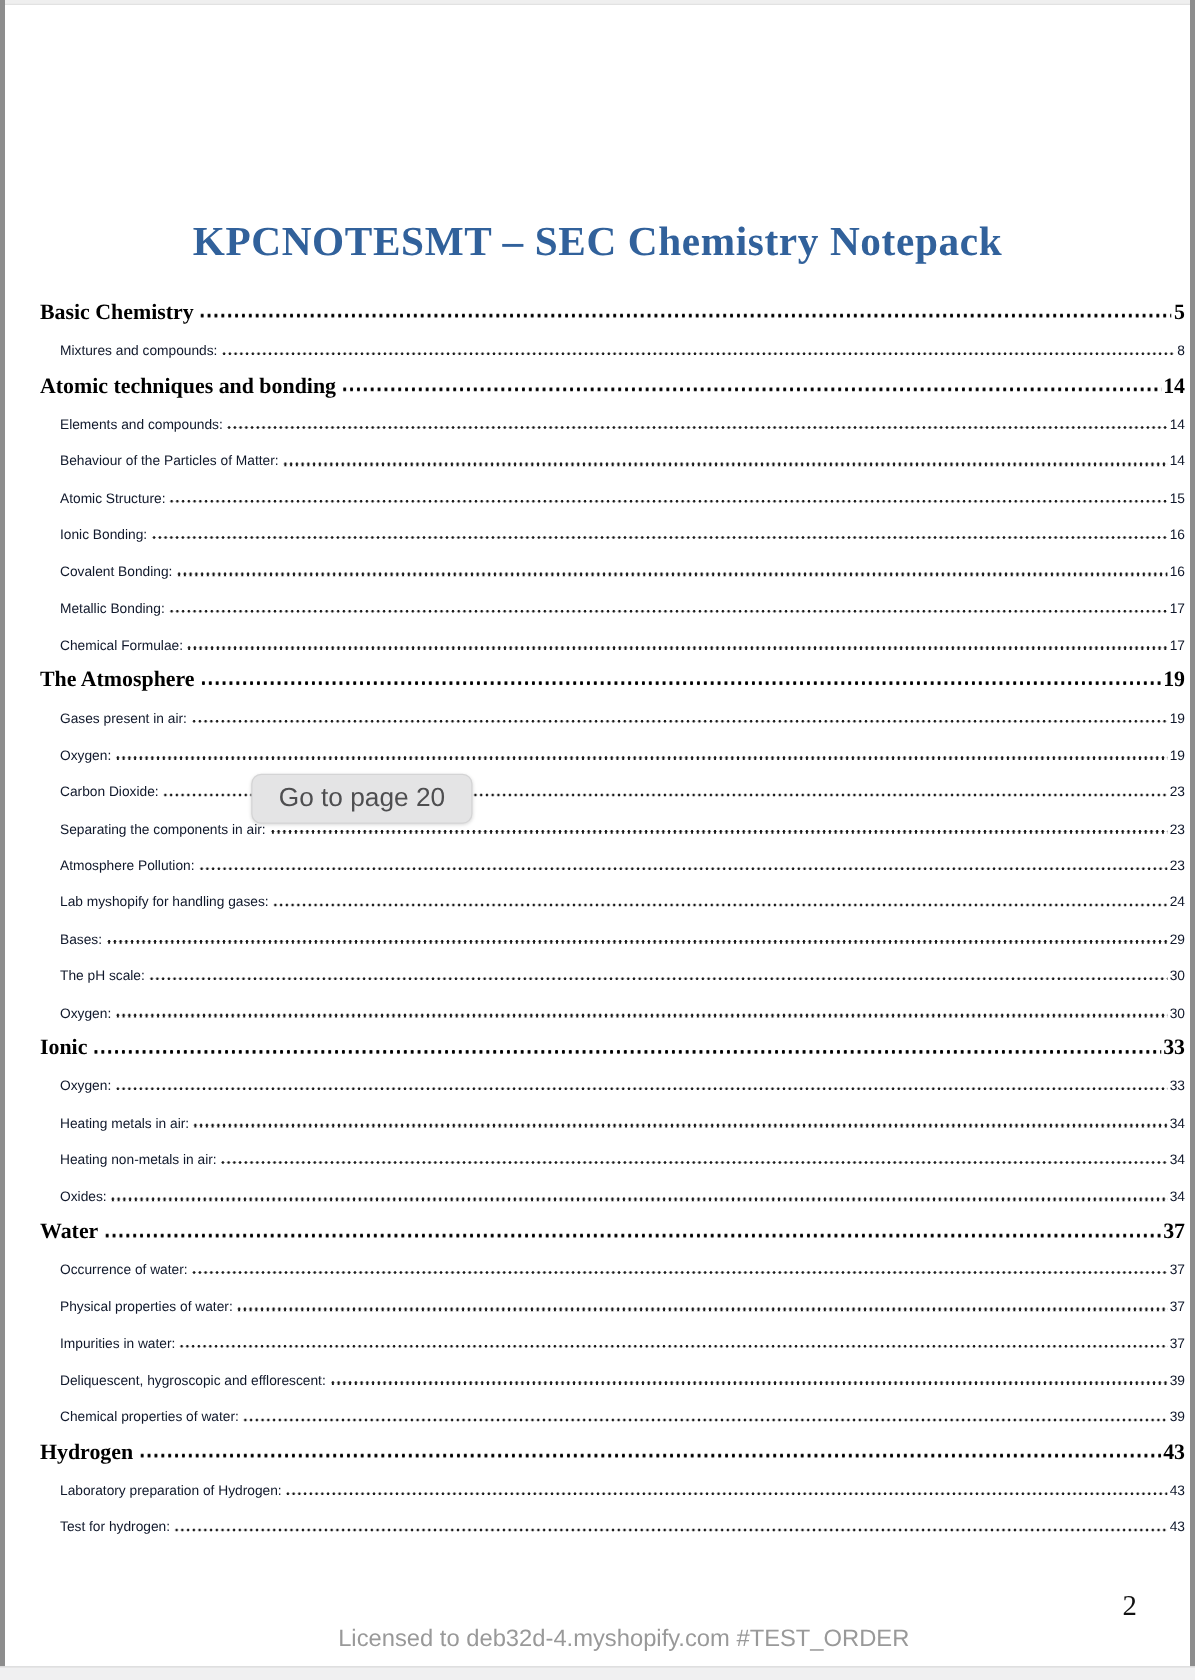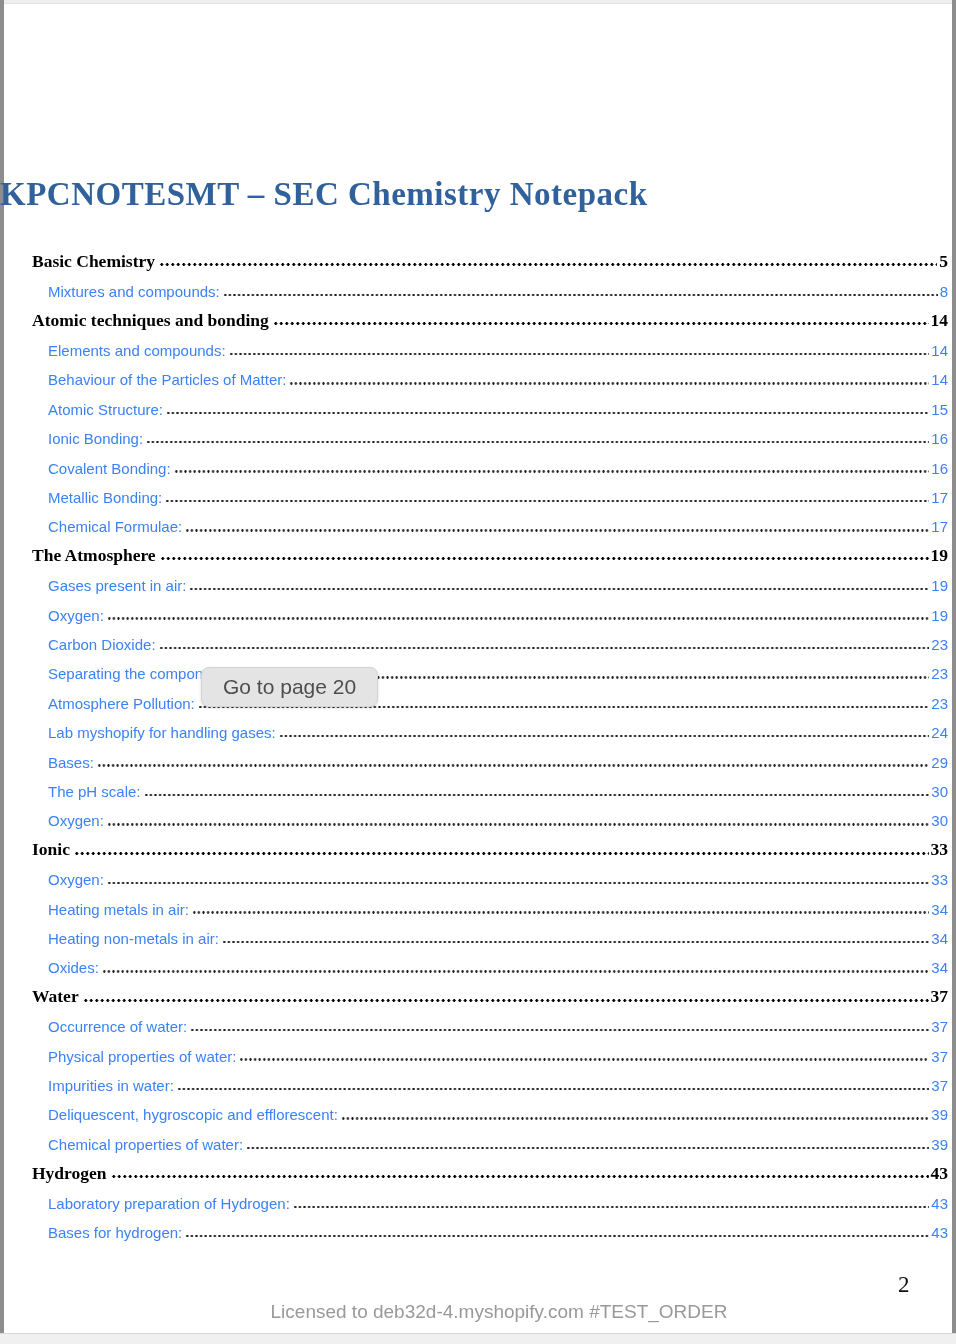--- a/index.html
+++ b/index.html
@@ -31,47 +31,48 @@
   }
   .bottom-bar {
     position: absolute; left: 0; bottom: 0;
     width: 100%; height: 10px; background: #f0f0f1;
     border-top: 1px solid #d9d9d9;
   }
   
   .doc-title {
     position: absolute;
     top: 176px; left: 0; width: 100%;
+    text-align: center;
     font-family: "Liberation Serif", serif;
     font-weight: 700;
     font-size: 33px;
     letter-spacing: 0.5px;
     color: #31619B;
   }
   
   .toc {
     position: absolute;
-    top: 241px;
+    top: 229px;
     left: 32px;
     width: 916px;
   }
   .toc-row {
     display: flex;
     align-items: flex-end;
     height: 29.42px;
     line-height: 1.05;
     cursor: pointer;
   }
   .toc-row .toc-label,
   .toc-row .toc-page { white-space: nowrap; }
   .toc-row.sub {
     padding-left: 16px;
     font-family: "Liberation Sans", sans-serif;
-    font-size: 15px;
-    color: #3b82f6;
+    font-size: 11px;
+    color: #0f172a;
   }
   .toc-row.head {
     font-family: "Liberation Serif", serif;
     font-weight: 700;
     font-size: 17.5px;
     color: #000000;
   }
   .leader { flex: 1 1 auto; }
   .toc-row.sub .leader {
     height: 2.4px;
@@ -100,21 +101,20 @@
     align-items: center;
     background: #e4e4e5;
     color: #4e4e50;
     font-family: "Liberation Sans", sans-serif;
     font-size: 21px;
     border-radius: 8px;
     border: 1px solid #d4d4d5;
     box-shadow: 0 1px 3px rgba(0,0,0,0.15);
     z-index: 5;
     white-space: nowrap;
-    margin-top: 48px;
   }
   
   .page-num {
     position: absolute;
     left: 898px;
     top: 1272px;
     font-family: "Liberation Serif", serif;
     font-size: 23px;
     color: #111111;
     z-index: 2;
@@ -303,21 +303,21 @@
       <span class="toc-label">Hydrogen</span>
       <span class="leader"></span>
       <span class="toc-page">43</span>
     </div>
       <div class="toc-row sub">
       <span class="toc-label">Laboratory preparation of Hydrogen:</span>
       <span class="leader"></span>
       <span class="toc-page">43</span>
     </div>
       <div class="toc-row sub">
-      <span class="toc-label">Bases for hydrogen:</span>
+      <span class="toc-label">Test for hydrogen:</span>
       <span class="leader"></span>
       <span class="toc-page">43</span>
     </div>
     </div>
 
   <div class="tooltip" style="background: rgb(228, 228, 229); color: rgb(78, 78, 80);">
     <span>Go to page 20</span>
   </div>
 
   <div class="page-num">2</div>

